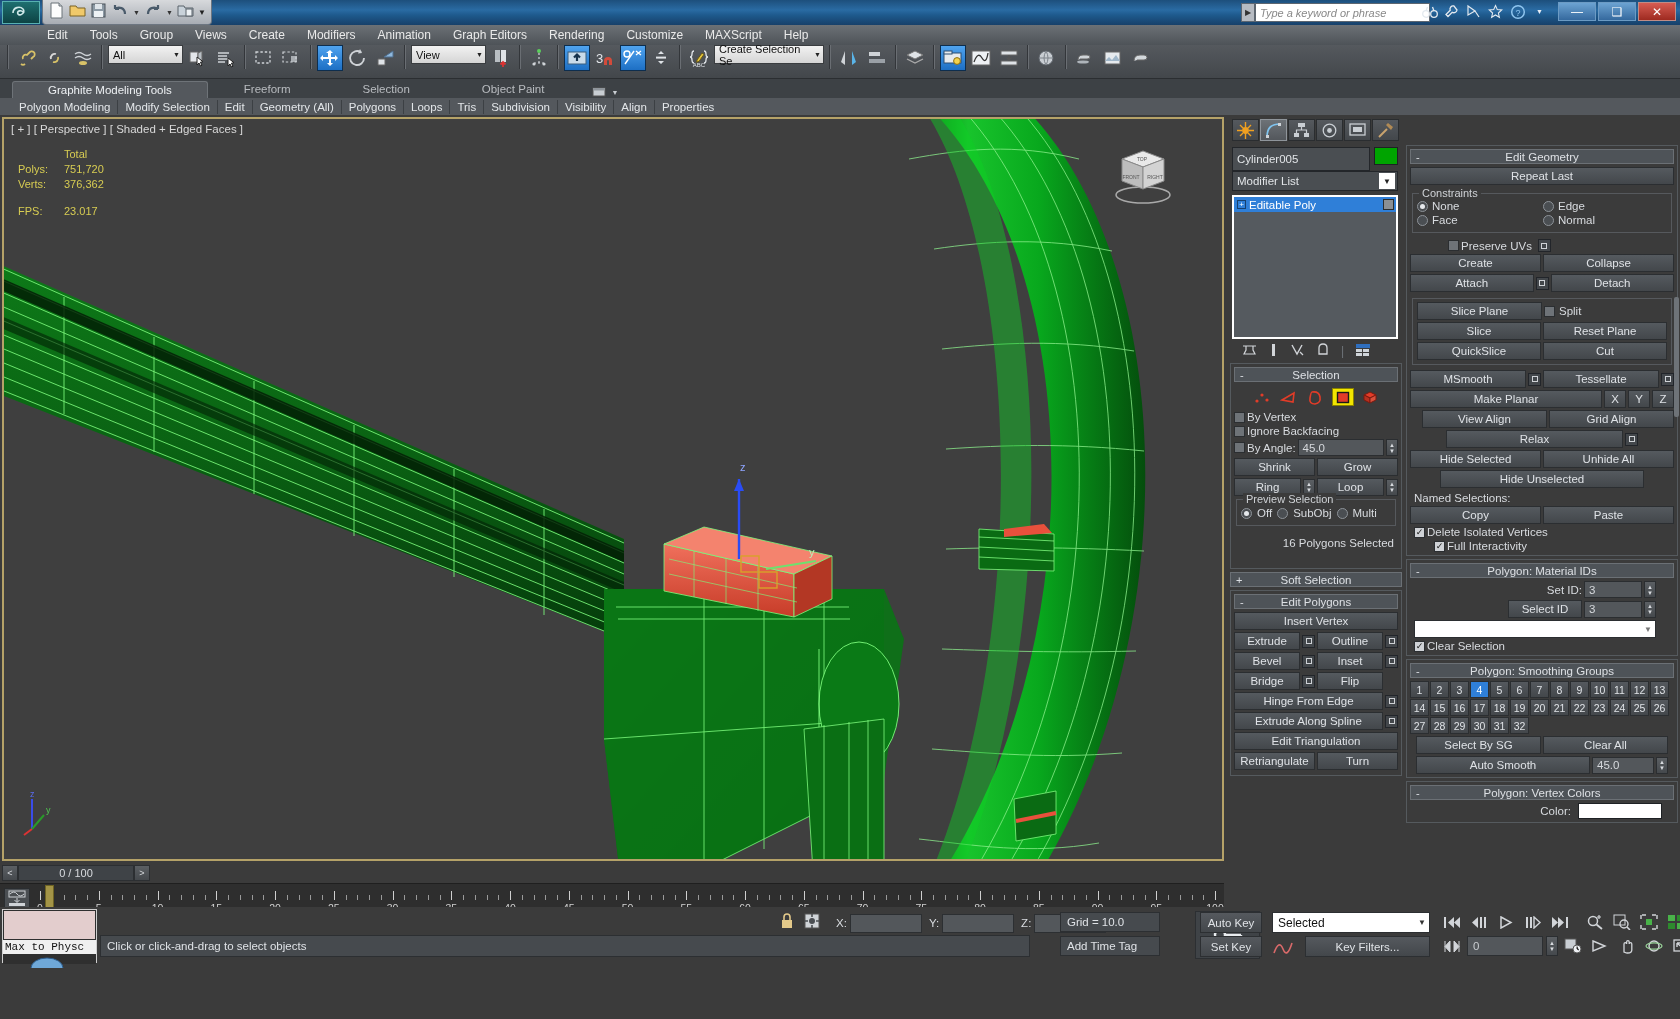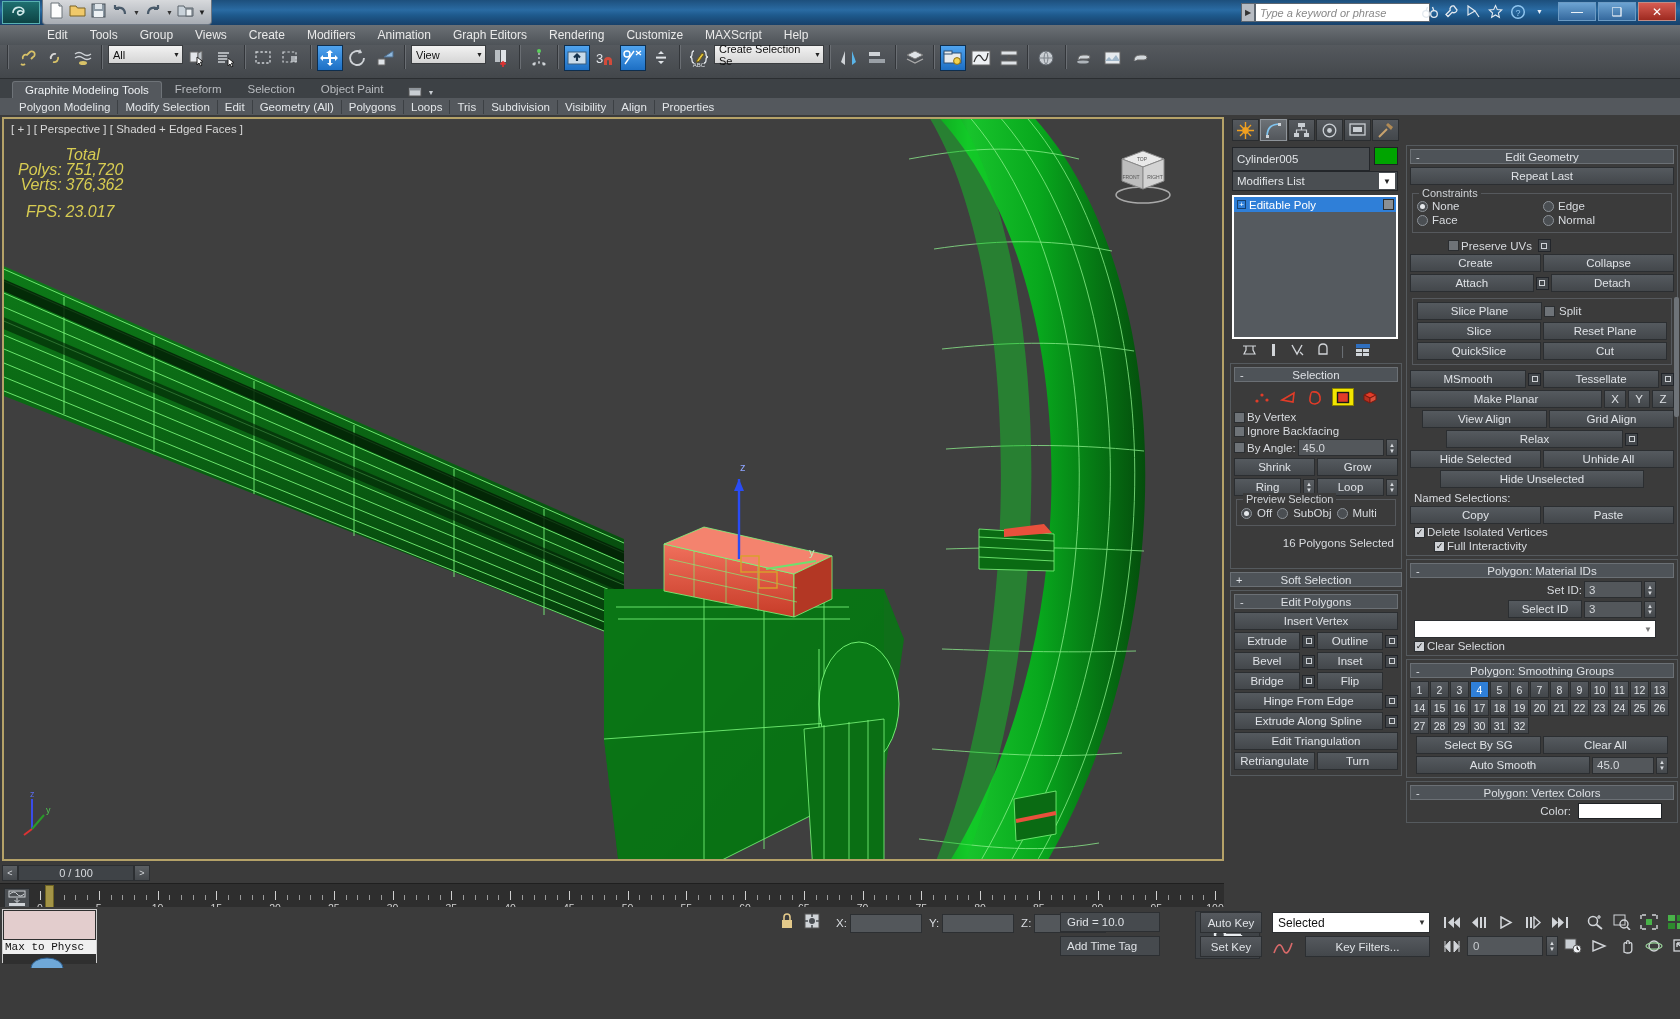--- a/index.html
+++ b/index.html
@@ -50,34 +50,34 @@
   .tbtn svg{display:block;}
   .tsep{width:2px;height:24px;background:#33363a;border-right:1px solid #6a6e73;margin:0 3px;}
   .tcombo{height:19px;background:linear-gradient(to bottom,#f2f2f2,#d5d5d5);
     border:1px solid #3a3d40;display:flex;align-items:center;justify-content:space-between;
     font-size:11px;color:#111;padding:0 2px 0 4px;}
   .tcombo .car{font-size:7px;color:#222;margin-left:4px;}
 
   
   #ribbon{position:absolute;left:0;top:79px;width:1680px;height:36px;background:#3d4145;}
   #ribbon-tabs{display:flex;height:19px;align-items:flex-end;padding-left:12px;gap:0;}
-  .rtab{font-size:11.5px;color:#b9bcc0;padding:2px 12px;border:1px solid transparent;}
+  .rtab{font-size:11.5px;color:#b9bcc0;padding:2px 35px;border:1px solid transparent;}
   .rtab.active{background:#54585d;color:#eef1f4;border:1px solid #6e7378;border-bottom:none;
     border-radius:3px 3px 0 0;}
   #ribbon-sub{display:flex;height:17px;align-items:center;padding-left:12px;background:#54585d;}
   .rsub{font-size:11.5px;color:#e3e6e9;padding:1px 7px;border-right:1px solid #3c4044;}
 
   
   #viewport{position:absolute;left:2px;top:117px;width:1222px;height:744px;
     background:#3f3f3f;border:2px solid #b5a268;overflow:hidden;}
   #vp-label{position:absolute;left:7px;top:4px;color:#d8d8d8;font-size:11.5px;}
   #vp-stats{position:absolute;left:14px;top:28px;color:#d7cc52;font-size:11.5px;line-height:15px;}
   #vp-stats table{border-collapse:collapse;}
-  #vp-stats td{padding:0 4px 0 0;color:#d7cc52;font-size:16px;font-style:italic;}
-  #vp-stats td.lbl{text-align:right;width:46px;}
+  #vp-stats td{padding:0 4px 0 0;color:#d7cc52;font-size:11px;}
+  #vp-stats td.lbl{text-align:left;width:46px;}
   #axis-tripod{position:absolute;left:18px;bottom:22px;width:46px;height:46px;}
   #viewcube{position:absolute;right:40px;top:18px;width:78px;height:70px;}
 
   
   #timebar{position:absolute;left:0;top:863px;width:1224px;height:20px;background:#3b3b3b;
     display:flex;align-items:center;padding-left:2px;}
   .spin-sm{width:16px;height:16px;background:linear-gradient(to bottom,#5b5f63,#45494d);
     border:1px solid #2c2f32;color:#d9dce0;font-size:9px;display:flex;align-items:center;justify-content:center;}
   #frame-field{width:116px;height:16px;background:#3f4347;border:1px solid #2c2f32;
     color:#d9dce0;font-size:11px;display:flex;align-items:center;justify-content:center;}
@@ -831,20 +831,21 @@
   <div id="maxphys">
     <div class="swatch"></div>
     <div class="lbl">Max to Physc</div>
     <div class="arc">
       <svg width="93" height="12" viewBox="0 0 93 12">
           <path d="M28 12 a16 10 0 0132 0" fill="#6fa8d8" stroke="#2c5d8e"></path>
         </svg>
     </div>
   </div>
 
+  <div id="status-line2">Click or click-and-drag to select objects</div>
 
   <div id="coords">
     <span style="margin-right:9px;">
       <svg width="14" height="18" viewBox="0 0 14 18">
           <path d="M4 8V5a3 3 0 016 0v3" fill="none" stroke="#e3c98a" stroke-width="1.6"></path>
           <rect x="2" y="8" width="10" height="8" fill="#e3c98a"></rect>
         </svg></span>
     <span style="margin-right:8px;">
       <svg width="18" height="18" viewBox="0 0 18 18">
           <rect x="2" y="2" width="14" height="14" fill="#d0d4d8" stroke="#555"></rect>
@@ -1028,21 +1029,21 @@
       <svg width="17" height="17" viewBox="0 0 17 17">
           <path d="M2 15 L10 7" stroke="#c9a36e" stroke-width="2"></path>
           <path d="M9 3 L14 8 L16 5 L11 1z" fill="#b08a55"></path>
         </svg>
       </div>
   </div>
 
   <div id="objname">Cylinder005</div>
   <div id="objcolor" style="background:#00a400;"></div>
   <div id="modlist">
-    <span>Modifiers List</span>
+    <span>Modifier List</span>
     <span style="background:#fff;color:#222;font-size:8px;width:16px;height:16px;display:flex;align-items:center;justify-content:center;">▼</span>
   </div>
   <div id="modstack">
     <div class="stackrow sel">
       <span style="display:flex;align-items:center;">
         <span class="plusbox">+</span>
         <span>Editable Poly</span>
       </span>
       <span class="cbbox"></span>
     </div>

